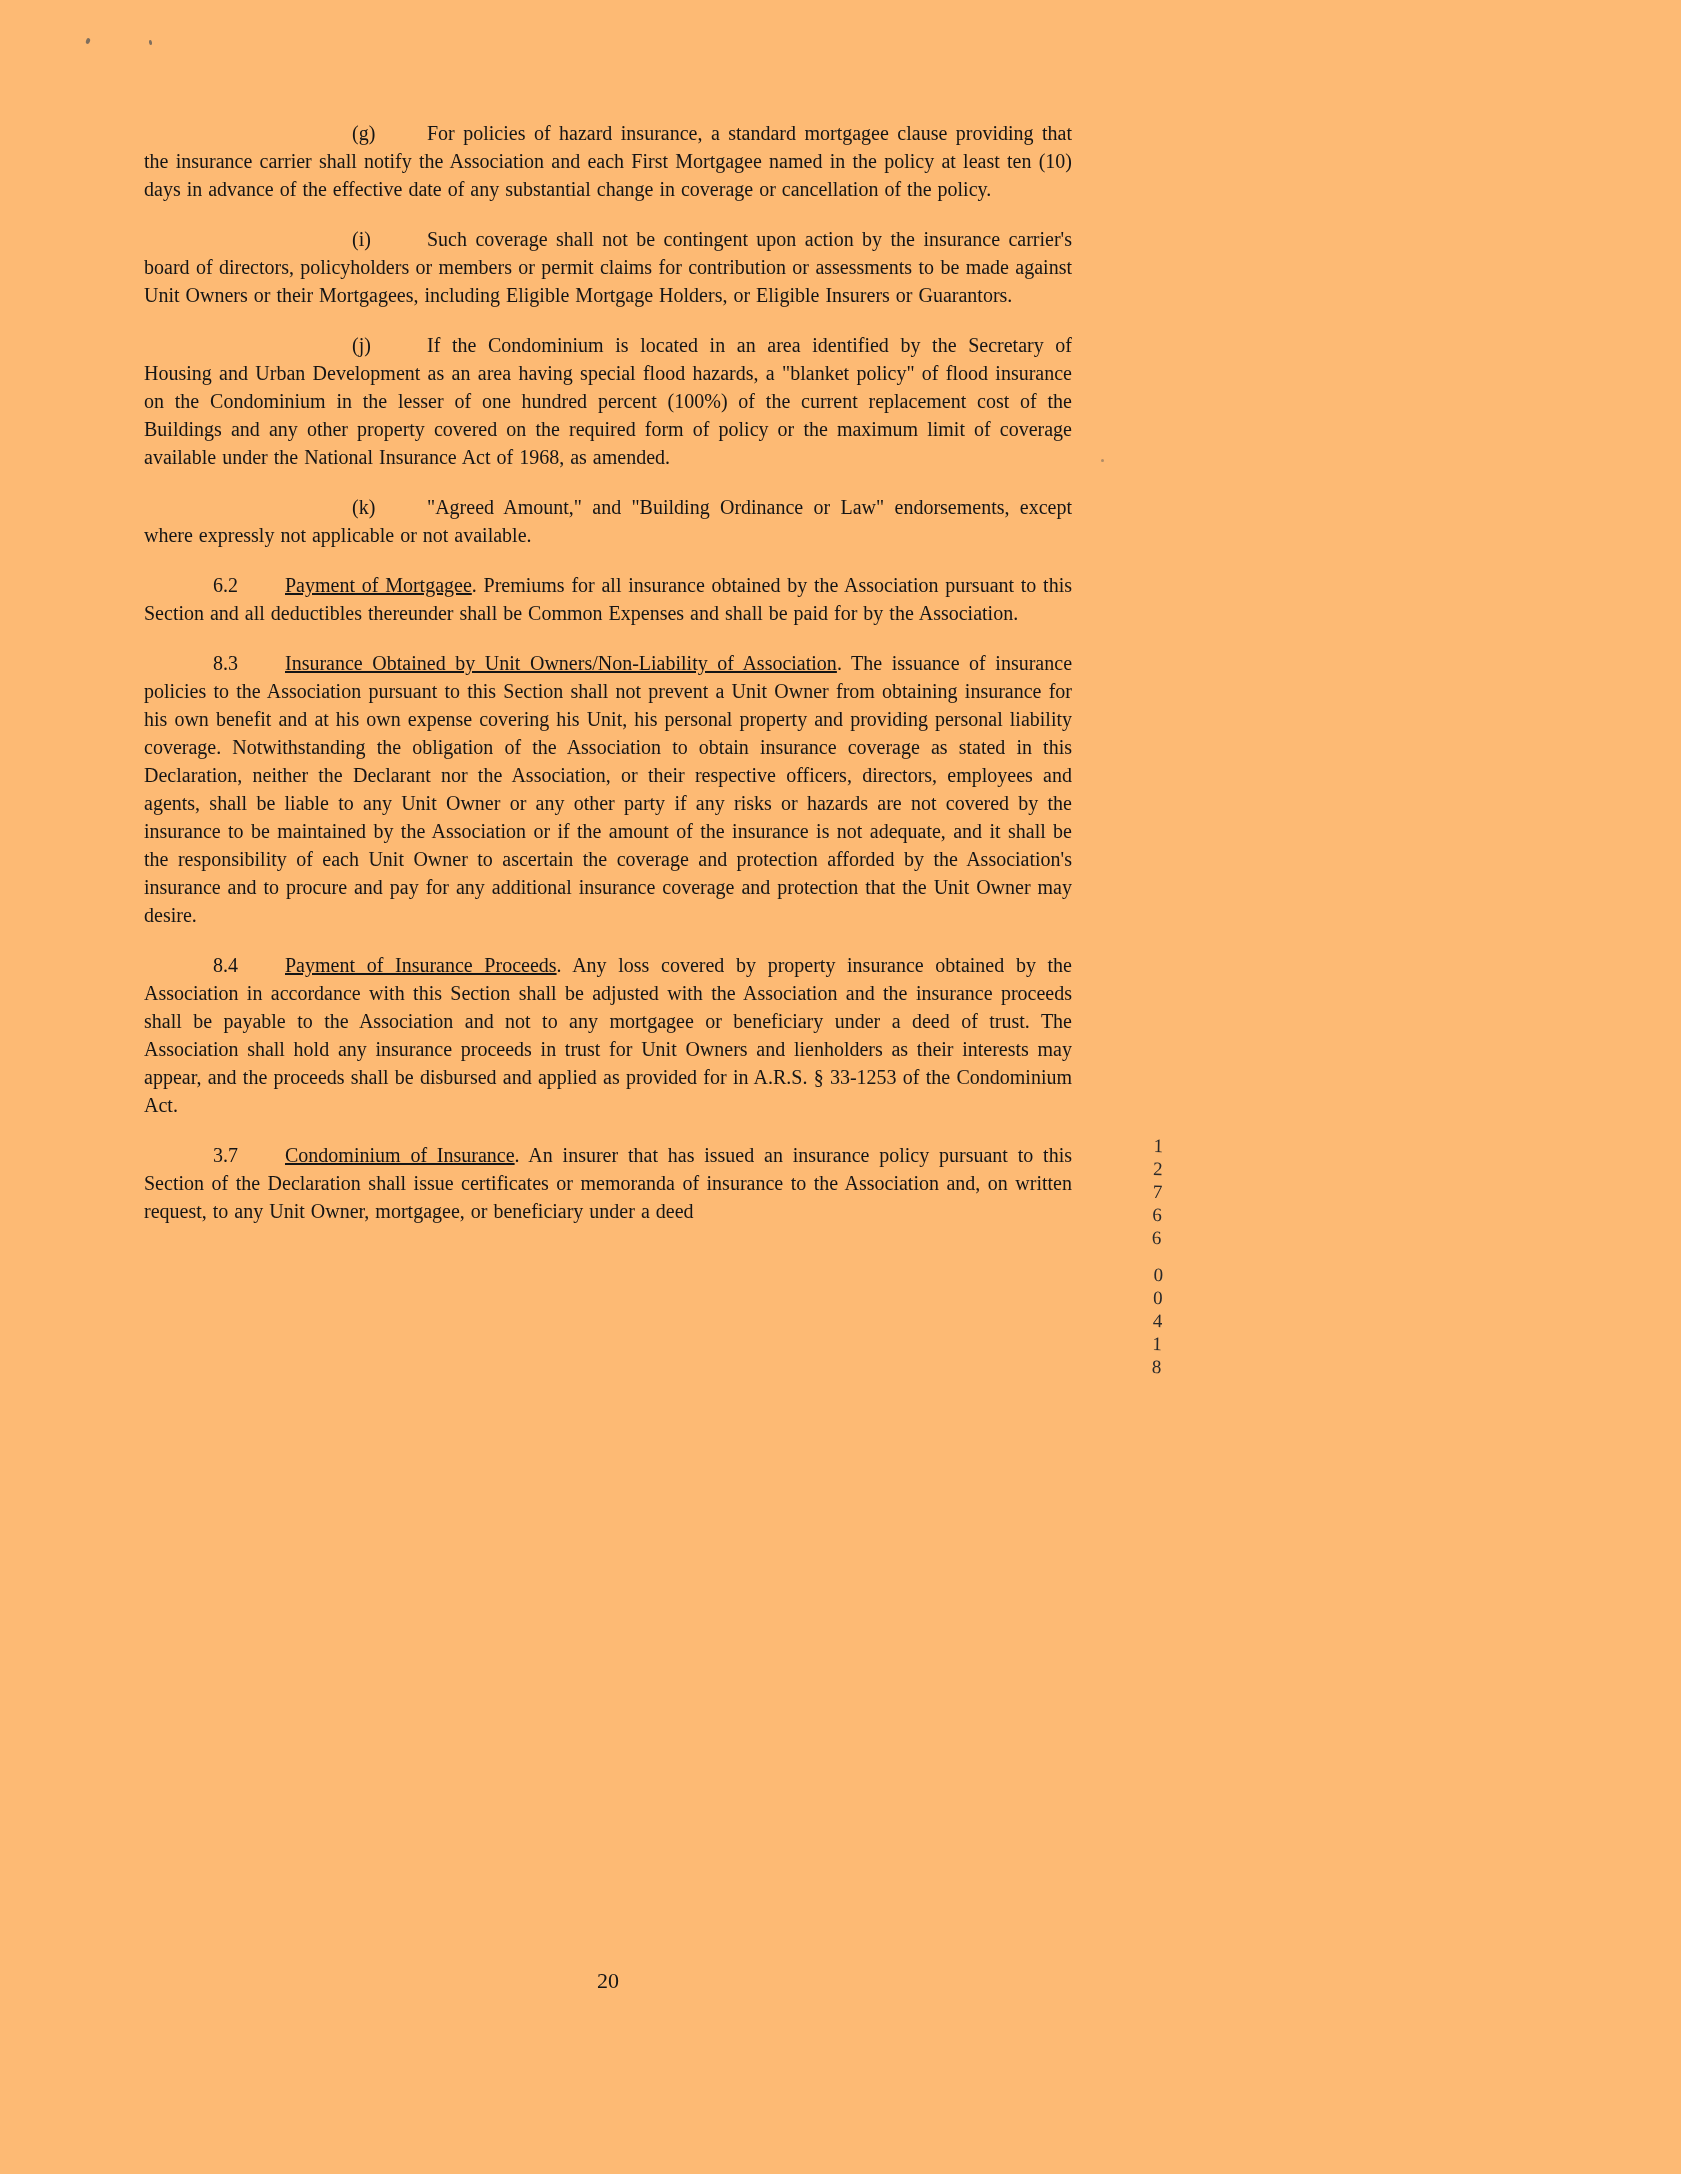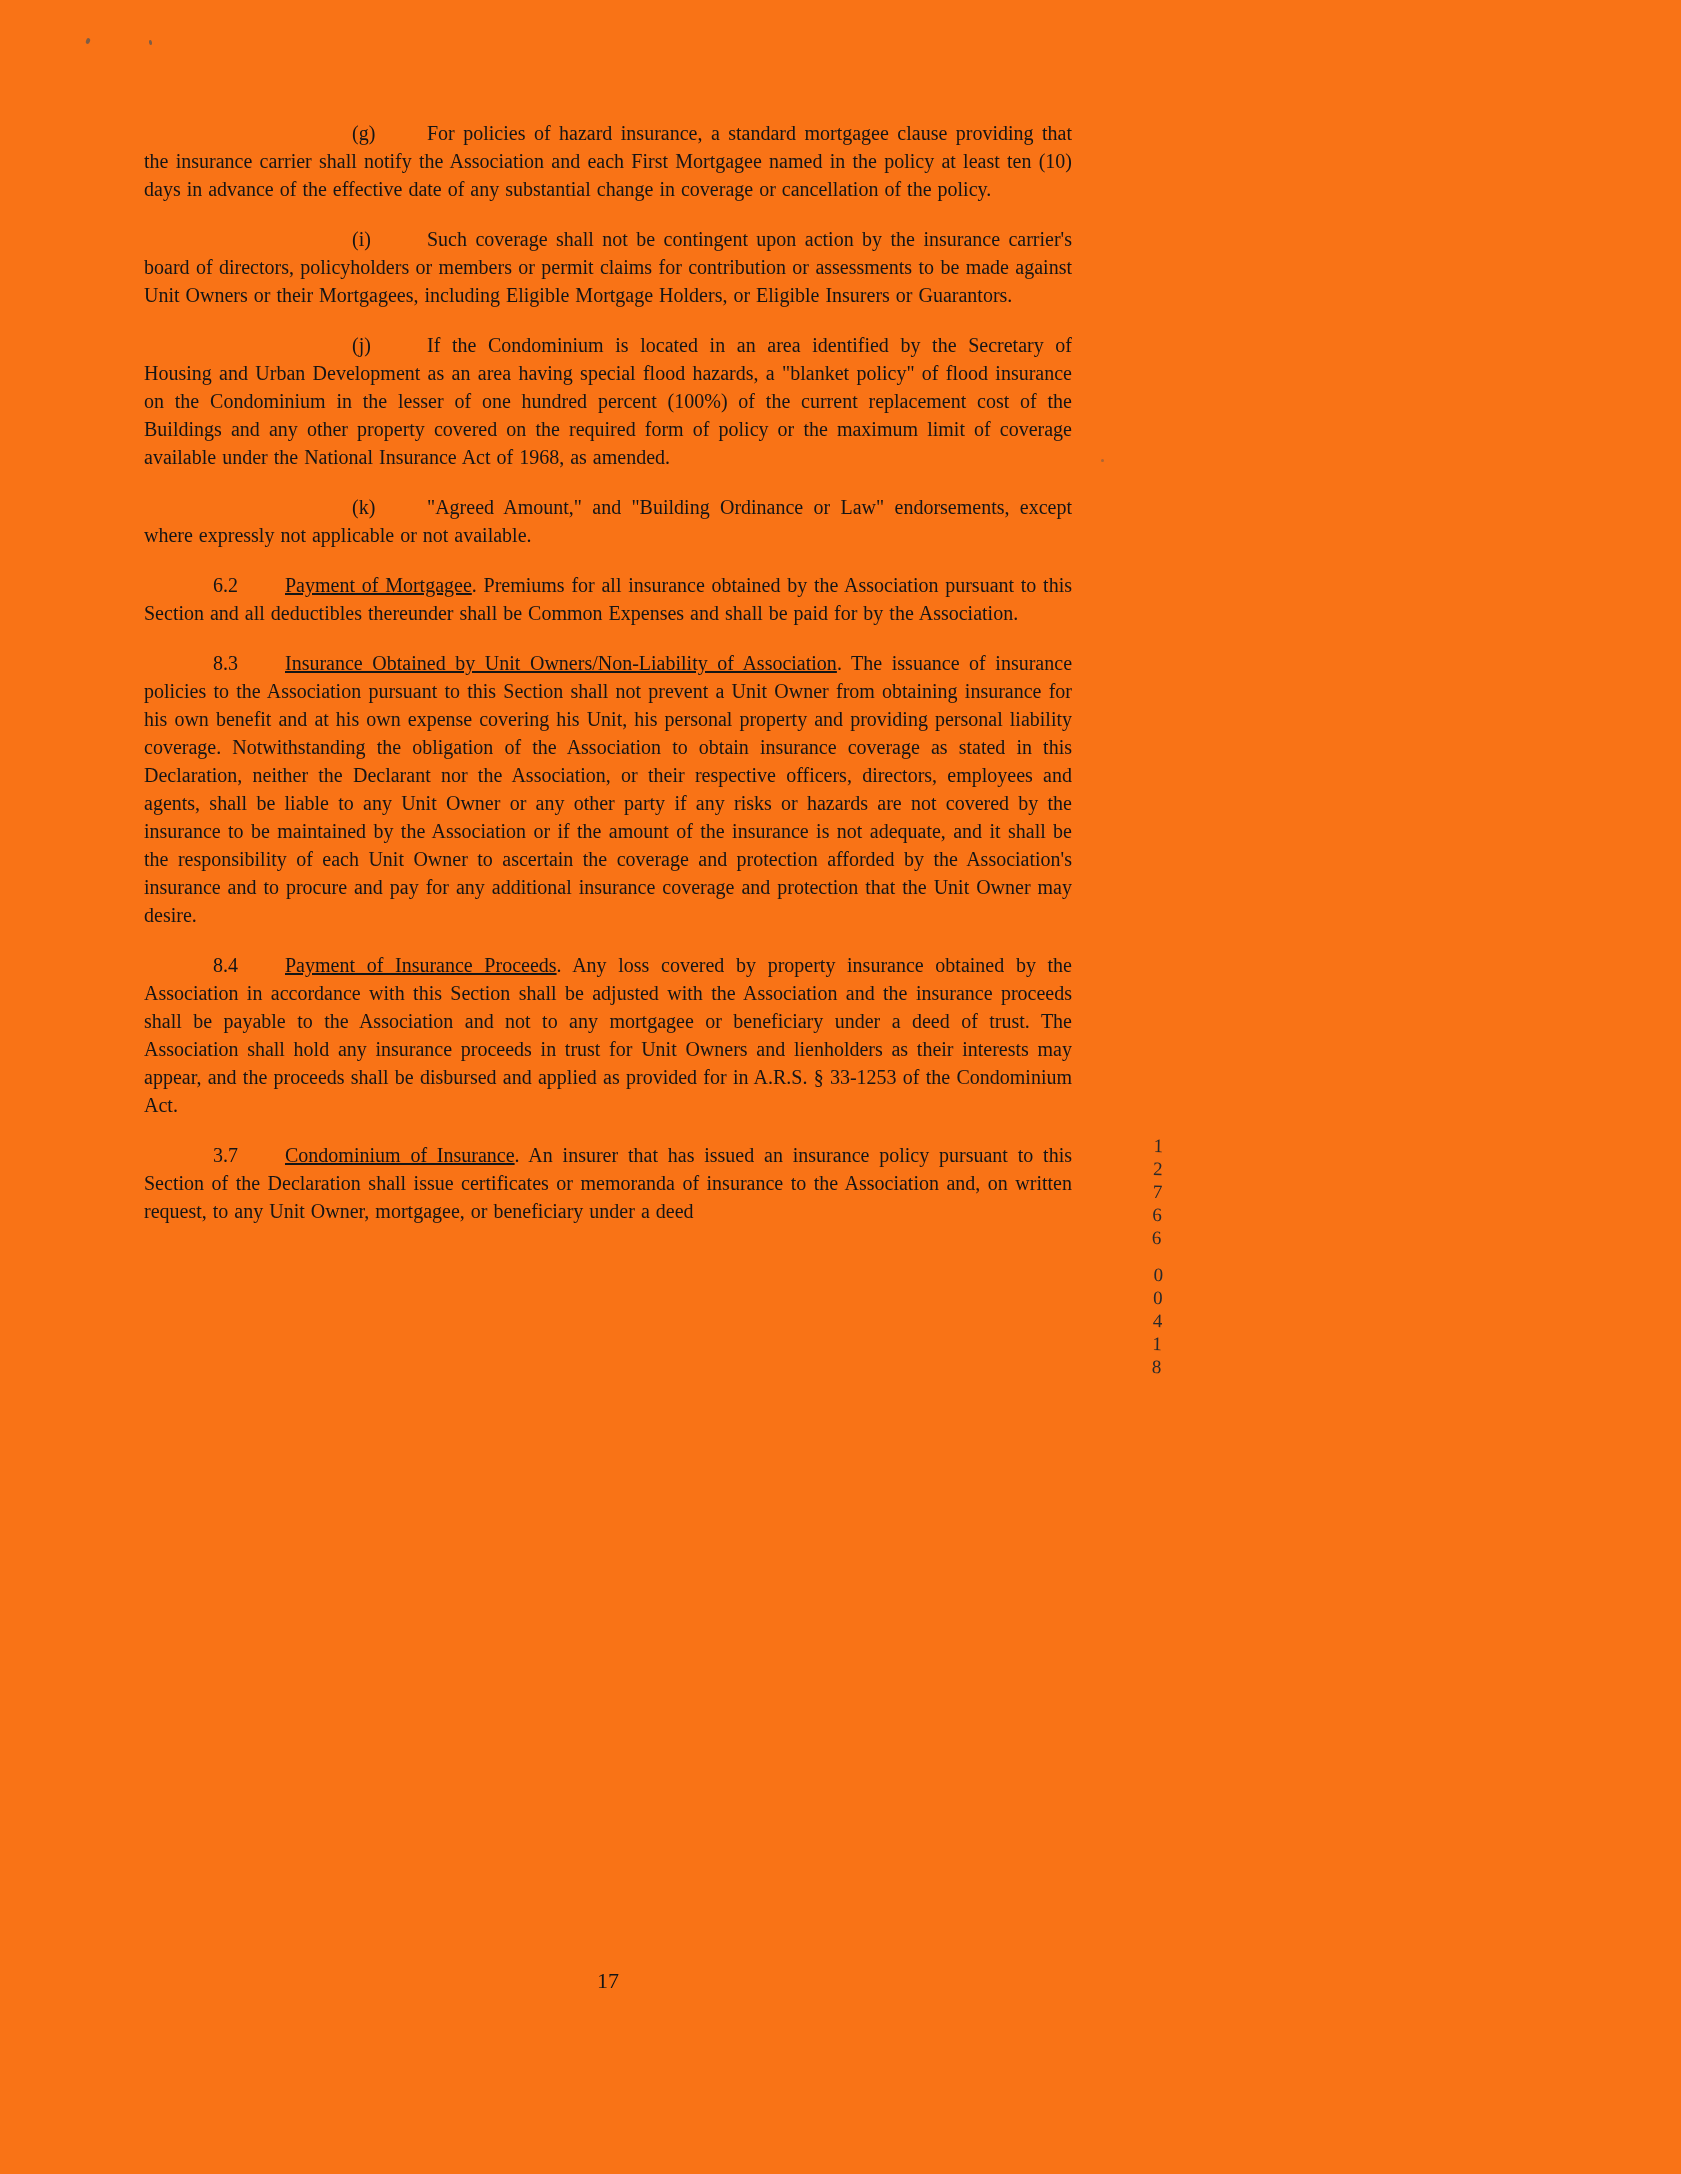--- a/index.html
+++ b/index.html
@@ -4,21 +4,21 @@
 <style>
   html, body {
     margin: 0;
     padding: 0;
     background: #e8e8e8;
   }
   .page {
     position: relative;
     width: 1681px;
     height: 2174px;
-    background: #f97316;
+    background: #fdba74;
     font-family: "Liberation Serif", serif;
     color: #151515;
     overflow: hidden;
   }
   .text-block {
     position: absolute;
     left: 144px;
     top: 119px;
     width: 928px;
   }
@@ -115,16 +115,16 @@
 
     <p class="sec"><span class="sec-label">3.7</span><span class="sec-title">Condominium of Insurance</span><span>. An insurer that has issued an insurance policy pursuant to this Section of the Declaration shall issue certificates or memoranda of insurance to the Association and, on written request, to any Unit Owner, mortgagee, or beneficiary under a deed</span></p>
 
   </main>
 
   <div class="stamp">
     <div class="stamp-group">12766</div>
     <div class="stamp-group">00418</div>
   </div>
 
-  <div class="page-number">17</div>
+  <div class="page-number">20</div>
 
 </div>
 
 
 </body></html>

